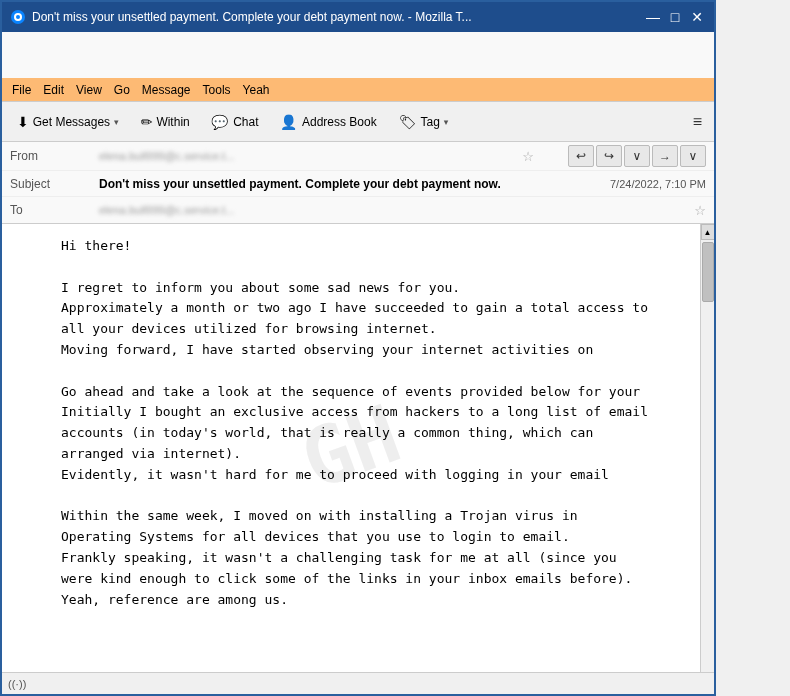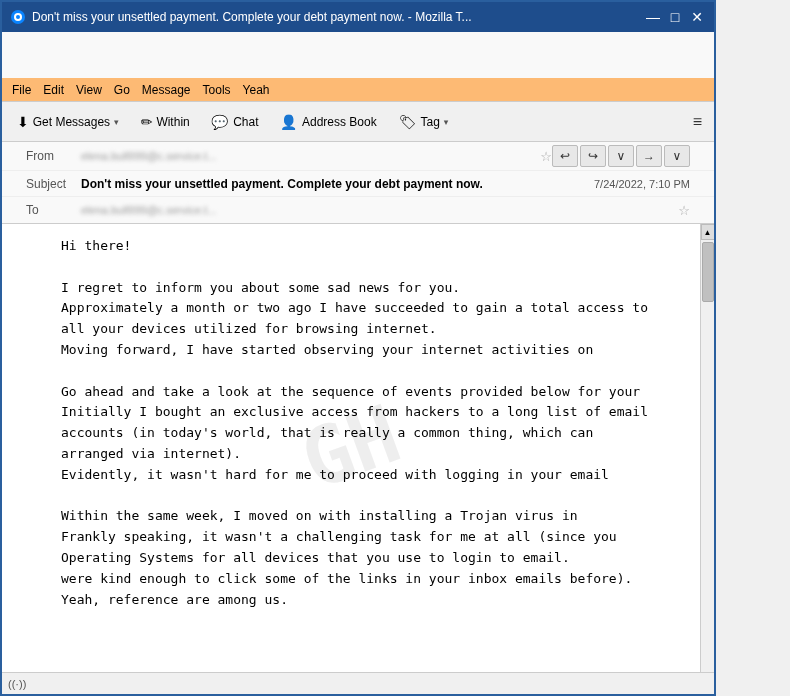--- a/index.html
+++ b/index.html
@@ -128,23 +128,24 @@
     
     .email-header {
       background: #f9f9f9;
       border-bottom: 1px solid #ccc;
       flex-shrink: 0;
     }
 
     .email-header-row {
       display: flex;
       align-items: center;
-      padding: 3px 24px;
+      padding: 3px 8px;
       border-bottom: 1px solid #eee;
       min-height: 26px;
+      gap: 34px;
     }
 
     .email-header-row:last-child { border-bottom: none; }
 
     .header-label {
       font-size: 12px;
       color: #555;
       min-width: 55px;
       flex-shrink: 0;
     }
@@ -407,22 +408,22 @@
         <p>all your devices utilized for browsing internet.</p>
         <p>Moving forward, I have started observing your internet activities on</p>
         <br>
         <p>Go ahead and take a look at the sequence of events provided below for your</p>
         <p>Initially I bought an exclusive access from hackers to a long list of email</p>
         <p>accounts (in today's world, that is really a common thing, which can</p>
         <p>arranged via internet).</p>
         <p>Evidently, it wasn't hard for me to proceed with logging in your email</p>
         <br>
         <p>Within the same week, I moved on with installing a Trojan virus in</p>
+        <p>Operating Systems for all devices that you use to login to email.</p>
         <p>Frankly speaking, it wasn't a challenging task for me at all (since you</p>
-        <p>Operating Systems for all devices that you use to login to email.</p>
         <p>were kind enough to click some of the links in your inbox emails before).</p>
         <p>Yeah, reference are among us.</p>
       </div>
     </div>
 
     <div class="scrollbar-track">
       <div class="scrollbar-arrow">▲</div>
       <div class="scrollbar-thumb"></div>
     </div>
   </div>

